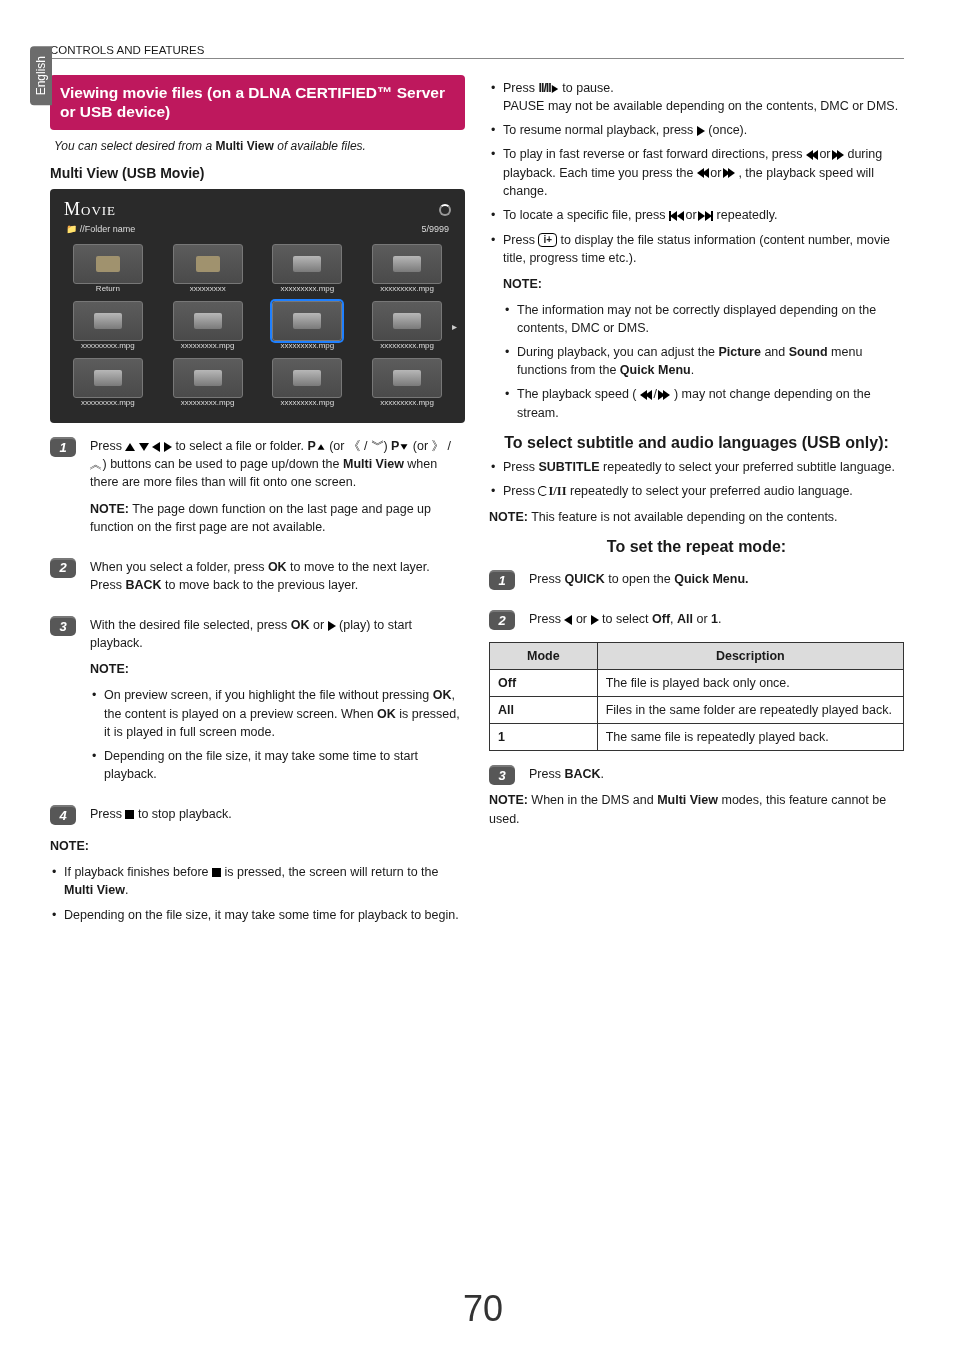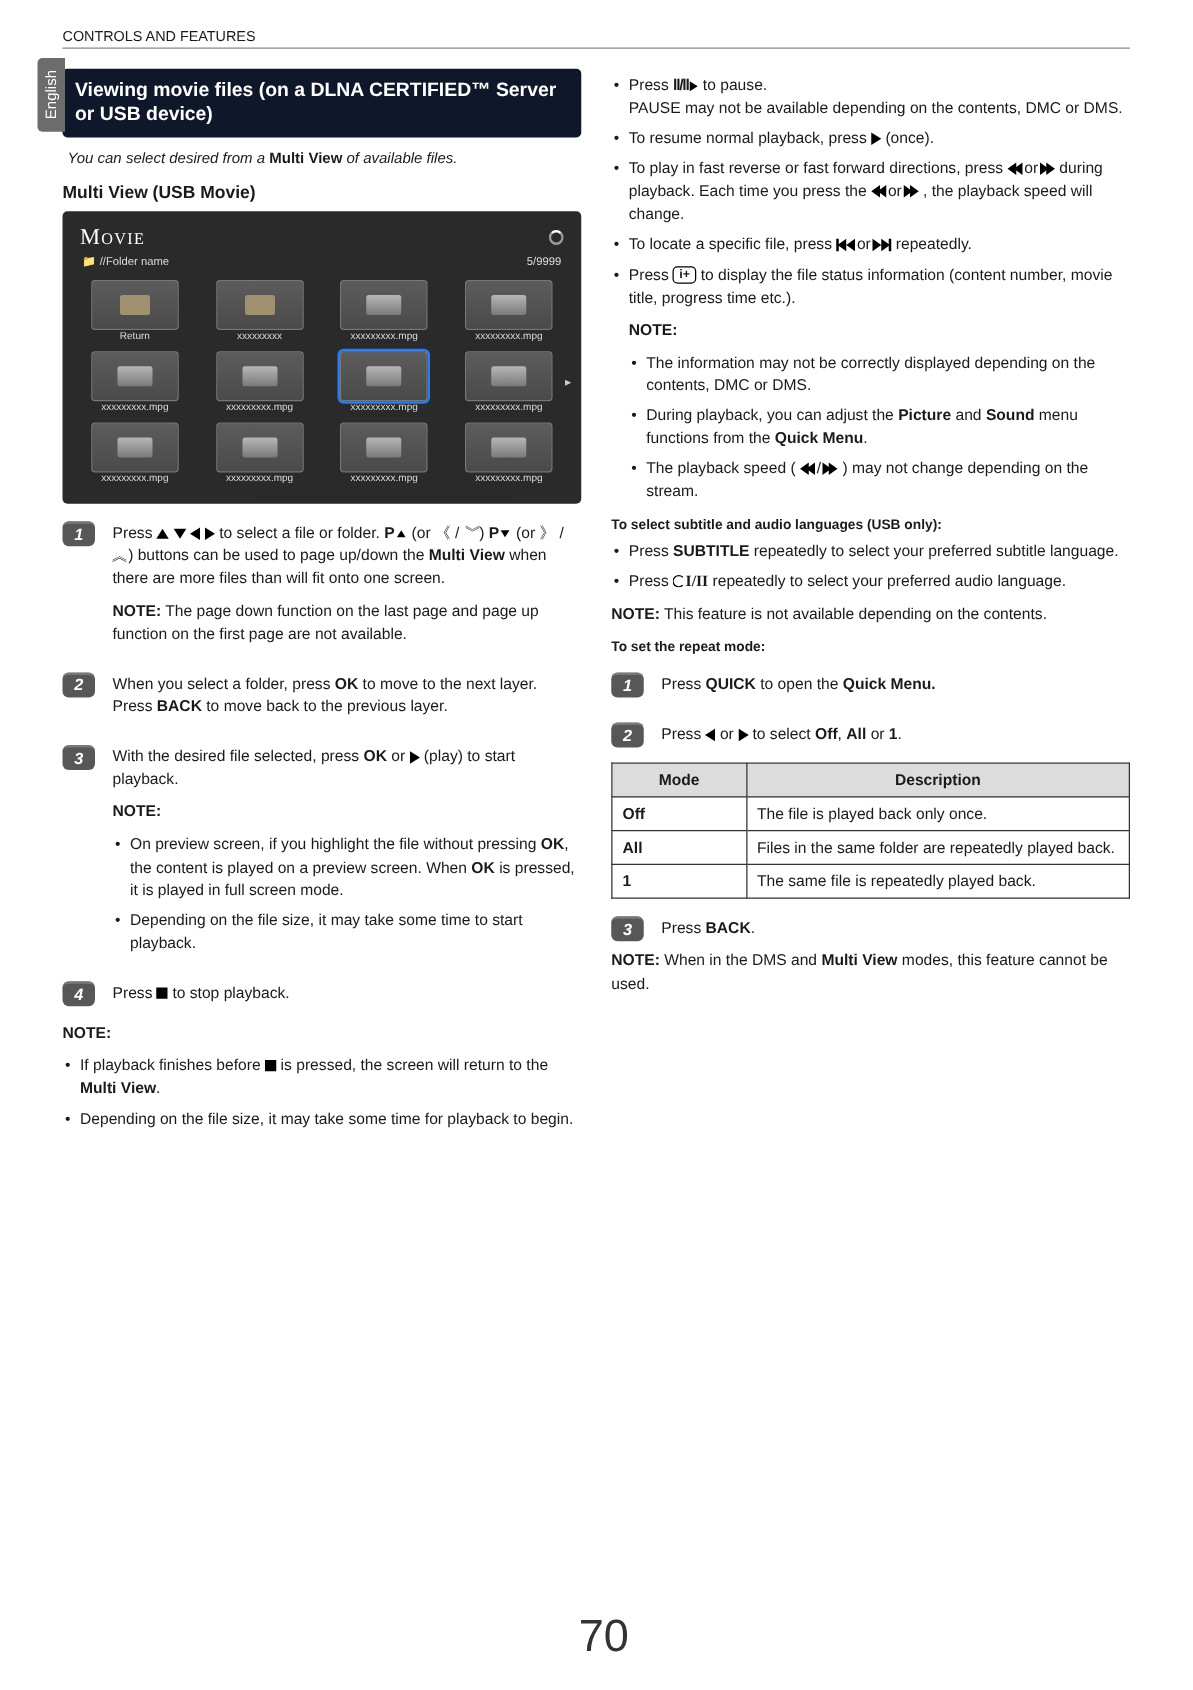--- a/index.html
+++ b/index.html
@@ -7,20 +7,21 @@
     font-family: "Arial", "Helvetica Neue", sans-serif;
     font-size: 12.5px;
     color: #1a1a1a;
     background: #fff;
     width: 954px;
     height: 1352px;
     position: relative;
   }
   .page {
     padding: 24px 50px 30px 50px;
+    margin-top: 20px;
   }
   .header-bar {
     border-bottom: 1px solid #888;
     padding-bottom: 2px;
     margin-bottom: 16px;
     font-size: 11.5px;
   }
   .lang-tab {
     position: absolute;
     left: 30px;
@@ -35,43 +36,44 @@
   }
   .cols {
     display: flex;
     gap: 24px;
   }
   .col {
     flex: 1;
     min-width: 0;
   }
   .title-band {
-    background: #0f172a;
+    background: #be185d;
     color: #fff;
     padding: 8px 10px;
     font-weight: bold;
     font-size: 15.5px;
     line-height: 1.25;
     border-radius: 4px;
   }
   .italic-caption {
     font-style: italic;
     margin: 8px 4px 10px 4px;
     font-size: 12px;
   }
   .italic-caption b { font-style: normal; }
   h3.sub {
     font-weight: bold;
     font-size: 14px;
     margin: 10px 0 8px 0;
   }
   h4.sub2 {
     font-weight: bold;
-    font-size: 11px;
+    font-size: 16px;
     margin: 12px 0 6px 0;
+    text-align: center;
   }
   .movie-ui {
     background: #2a2a2a;
     color: #e6e6e6;
     padding: 10px 10px 12px 10px;
     border-radius: 4px;
   }
   .movie-ui .mu-head {
     display: flex;
     align-items: center;

